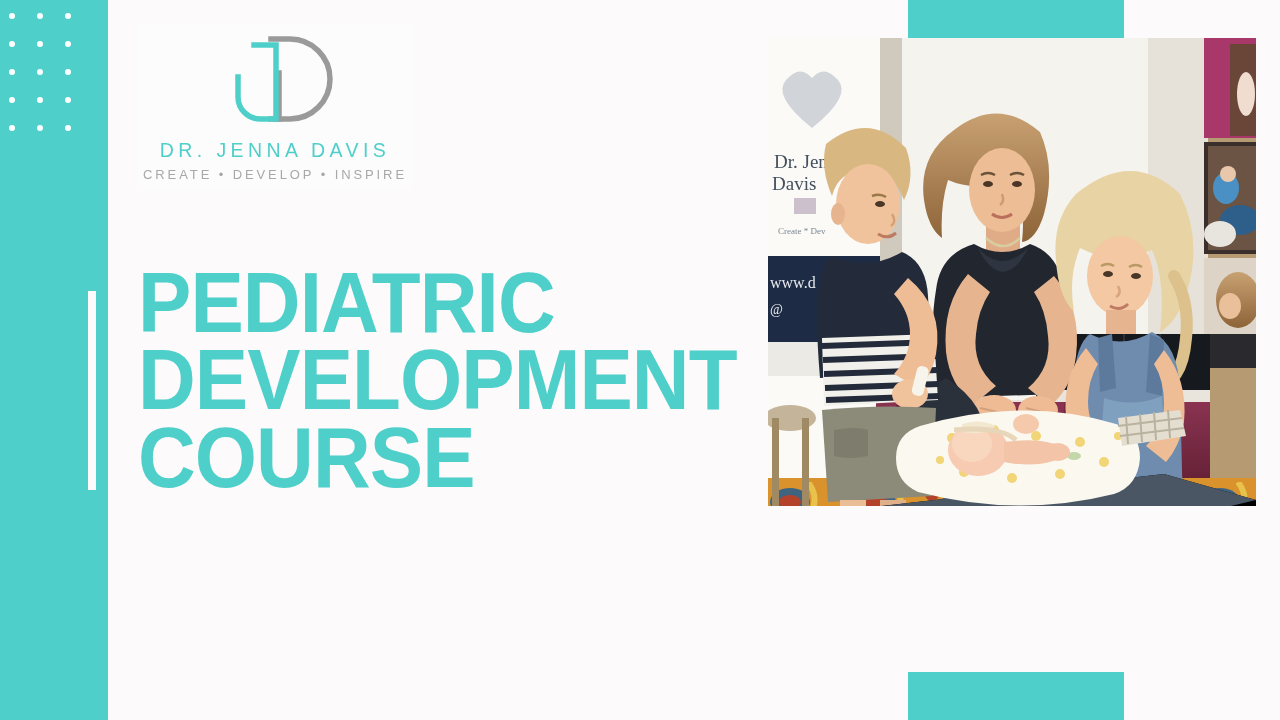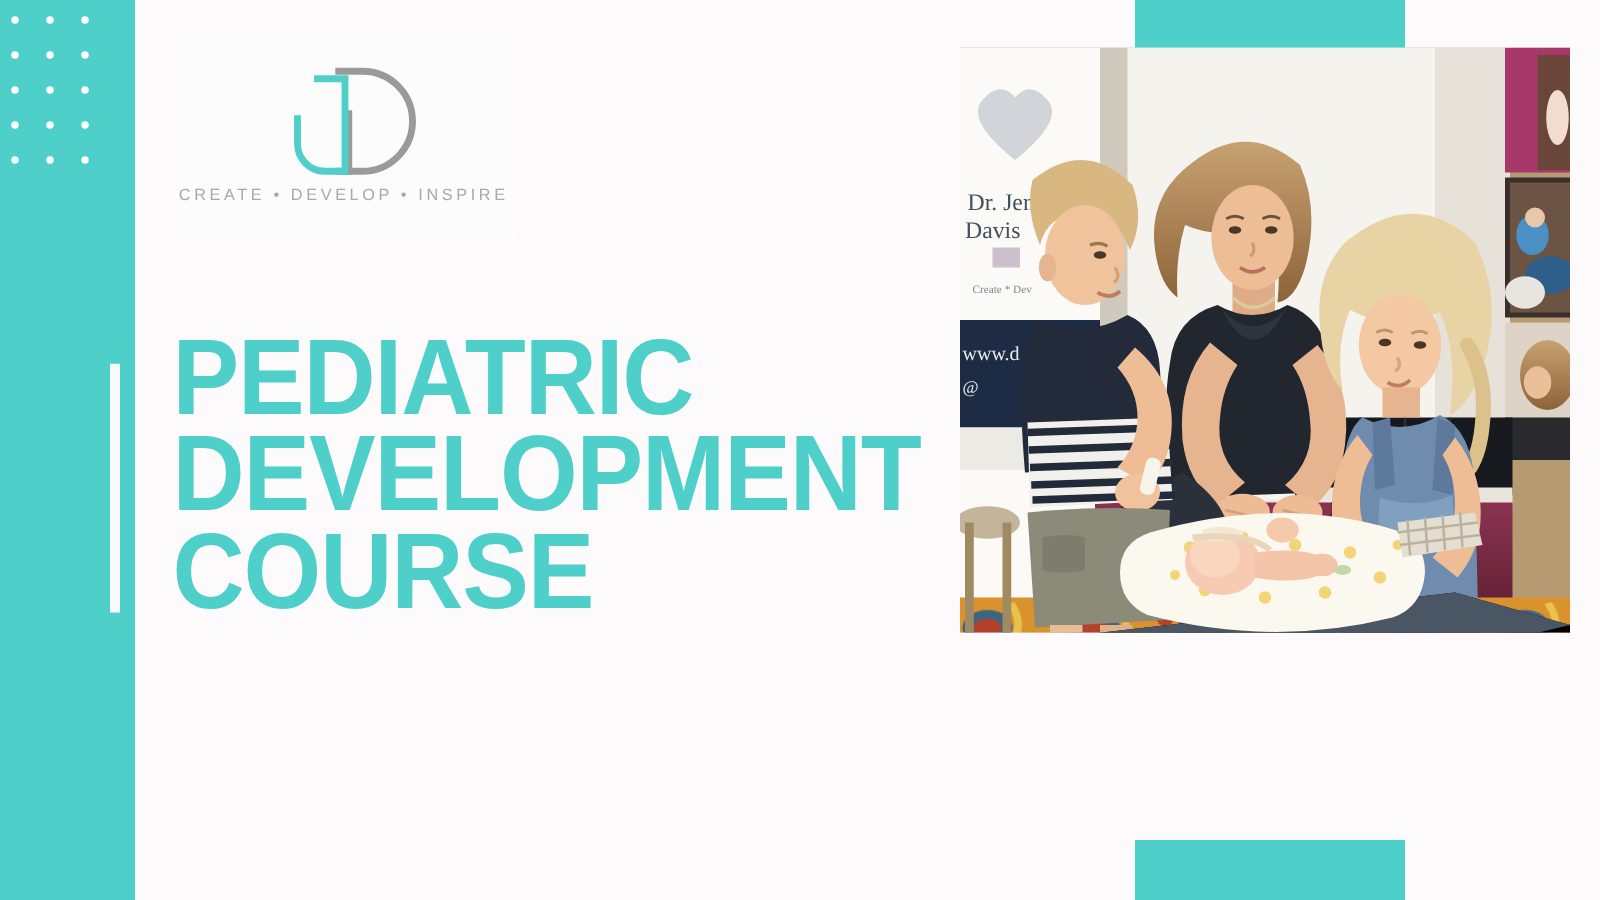--- a/index.html
+++ b/index.html
@@ -132,20 +132,21 @@
 
   <svg class="logo-mark" viewBox="0 0 118 92">
 
     <path d="M55 6 H74 A40 40 0 0 1 74 86 H55" fill="none" stroke="#9a9a9a" stroke-width="5.5" stroke-linecap="square"></path>
 
     <path d="M63 40 V86" fill="none" stroke="#9a9a9a" stroke-width="5.5" stroke-linecap="square"></path>
 
     <path d="M60 12 H38 M60 12 V86 M60 86 H44 A22 22 0 0 1 22 64 V44" fill="none" stroke="#4fcfc9" stroke-width="5.5" stroke-linecap="square" stroke-linejoin="miter"></path>
   </svg>
 
+  <div class="logo-name">DR. JENNA DAVIS</div>
 
   <div class="logo-tagline">CREATE • DEVELOP • INSPIRE</div>
 </div>
 
 <div class="headline">
   <span class="headline-line">PEDIATRIC</span>
   <span class="headline-line">DEVELOPMENT</span>
   <span class="headline-line">COURSE</span>
 </div>
 

